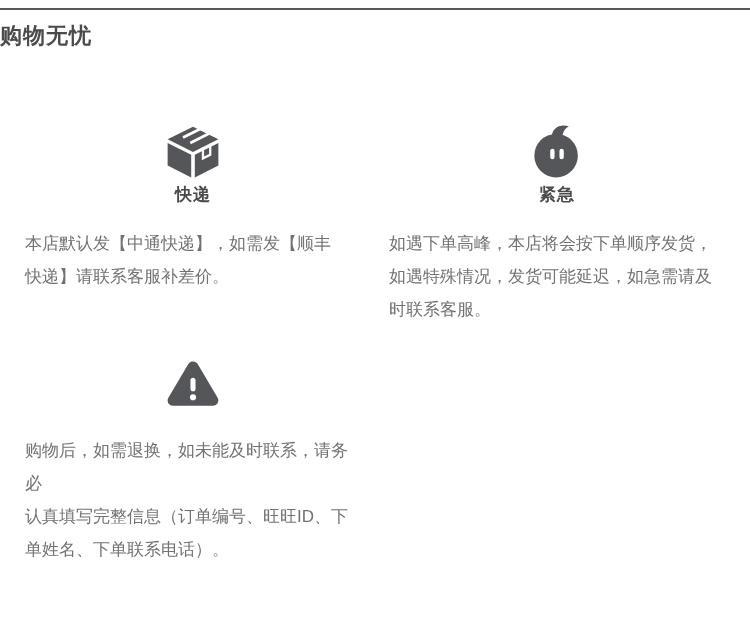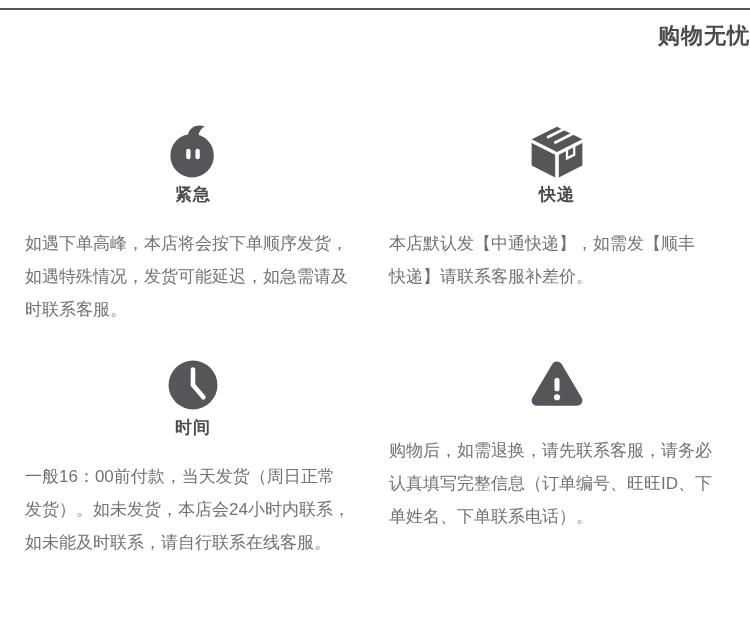--- a/index.html
+++ b/index.html
@@ -17,21 +17,21 @@
     background:var(--bg);
     overflow:hidden;
   }
   .page{width:750px;height:640px;position:relative;}
   .top-divider{
     height:2px;background:var(--divider-color);
     margin-top:8px;width:100%;
   }
   .title{
     margin-top:13px;
-    text-align:right;
+    text-align:left;
     font-size:22px;line-height:26px;
     font-weight:bold;
     color:var(--title-color);
     letter-spacing:1px;
   }
   .grid{
     margin-top:74px;
     padding:0 25px;
     display:grid;
     grid-template-columns:1fr 1fr;
@@ -70,69 +70,56 @@
 
   <div class="top-divider"></div>
 
   <h1 class="title">购物无忧</h1>
 
   <div class="grid">
 
     <section class="cell">
       <div class="icon-wrap">
         <svg width="58" height="58" viewBox="0 0 64 64" aria-hidden="true">
-          <path class="ic-fill" d="M26 16 C26.5 6 34 1 45 3.5 C39.5 7 37.5 12 38.5 17 Z"></path>
-          <circle class="ic-fill" cx="31" cy="36" r="24"></circle>
-          <rect x="24.5" y="28.5" width="4.8" height="11.5" rx="2.4" fill="#ffffff"></rect>
-          <rect x="34.7" y="28.5" width="4.8" height="11.5" rx="2.4" fill="#ffffff"></rect>
-        </svg>
-      </div>
-      <div class="label">紧急</div>
-      <p class="desc">如遇下单高峰，本店将会按下单顺序发货，
-如遇特殊情况，发货可能延迟，如急需请及
-时联系客服。</p>
-    </section>
-
-    <section class="cell">
-      <div class="icon-wrap">
-        <svg width="58" height="58" viewBox="0 0 64 64" aria-hidden="true">
           <path class="ic-fill" d="M32 4 L60 18 L32 32 L4 18 Z"></path>
           <path class="ic-fill" d="M4 22 L30 35 L30 60 L4 47 Z"></path>
           <path class="ic-fill" d="M34 35 L60 22 L60 47 L34 60 Z"></path>
           <path d="M21 16 L41 6" stroke="#ffffff" stroke-width="3" fill="none"></path>
           <path d="M29 22 L53 10" stroke="#ffffff" stroke-width="3" fill="none"></path>
           <path d="M43 27 L43 39 L51 35 L51 23" stroke="#ffffff" stroke-width="2.5" fill="none"></path>
         </svg>
       </div>
       <div class="label">快递</div>
       <p class="desc">本店默认发【中通快递】，如需发【顺丰
 快递】请联系客服补差价。</p>
     </section>
 
     <section class="cell">
       <div class="icon-wrap">
         <svg width="58" height="58" viewBox="0 0 64 64" aria-hidden="true">
-          <circle class="ic-fill" cx="32" cy="32" r="27"></circle>
-          <path d="M32 32 L32 15" stroke="#ffffff" stroke-width="5" stroke-linecap="round" fill="none"></path>
-          <path d="M32 32 L43.5 45.5" stroke="#ffffff" stroke-width="5" stroke-linecap="round" fill="none"></path>
+          <path class="ic-fill" d="M26 16 C26.5 6 34 1 45 3.5 C39.5 7 37.5 12 38.5 17 Z"></path>
+          <circle class="ic-fill" cx="31" cy="36" r="24"></circle>
+          <rect x="24.5" y="28.5" width="4.8" height="11.5" rx="2.4" fill="#ffffff"></rect>
+          <rect x="34.7" y="28.5" width="4.8" height="11.5" rx="2.4" fill="#ffffff"></rect>
         </svg>
       </div>
-      <div class="label">时间</div>
-      <p class="desc">一般16：00前付款，当天发货（周日正常
-发货）。如未发货，本店会24小时内联系，
-如未能及时联系，请自行联系在线客服。</p>
+      <div class="label">紧急</div>
+      <p class="desc">如遇下单高峰，本店将会按下单顺序发货，
+如遇特殊情况，发货可能延迟，如急需请及
+时联系客服。</p>
     </section>
+
 
     <section class="cell">
       <div class="icon-wrap">
         <svg width="58" height="58" viewBox="0 0 64 64" aria-hidden="true">
           <path class="ic-fill ic-stroke" d="M32 12 L54 49 L10 49 Z" stroke-width="12" stroke-linejoin="round"></path>
           <rect x="29.2" y="24" width="5.6" height="15" rx="2.8" fill="#ffffff"></rect>
           <circle cx="32" cy="45.5" r="3.4" fill="#ffffff"></circle>
         </svg>
       </div>
-      <p class="desc">购物后，如需退换，请先联系客服，请务必
+      <p class="desc">购物后，如需退换，如未能及时联系，请务必
 认真填写完整信息（订单编号、旺旺ID、下
 单姓名、下单联系电话）。</p>
     </section>
 
   </div>
 </div>
 
 </body></html>

